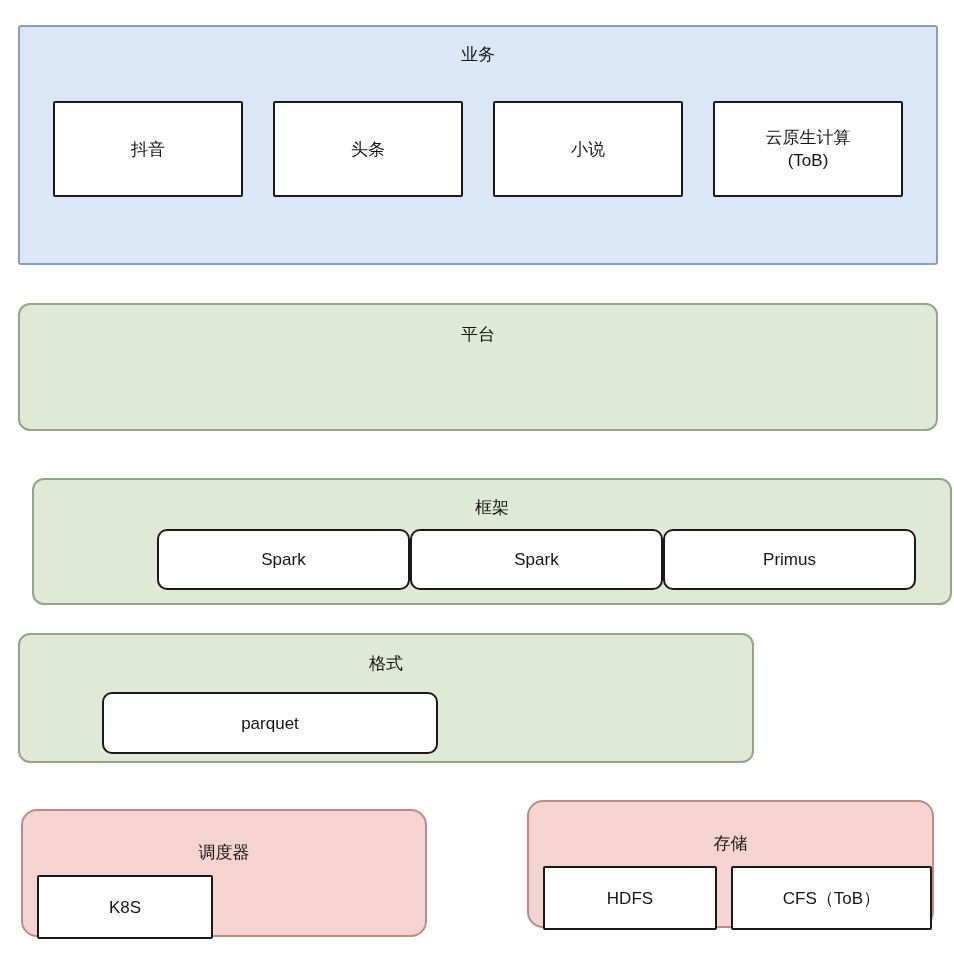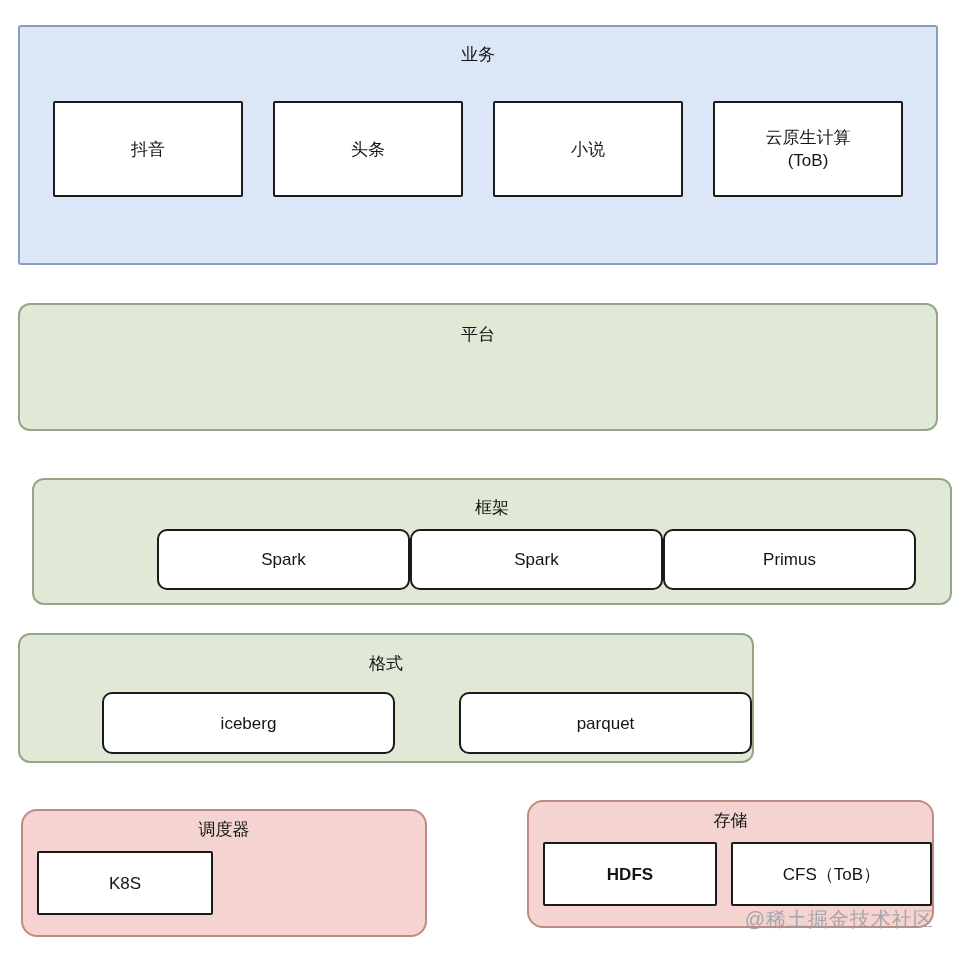--- a/index.html
+++ b/index.html
@@ -62,26 +62,26 @@
 
   
   #layer-format { left: 18px; top: 633px; width: 736px; height: 130px; }
   #layer-format .layer-title { padding-top: 17px; }
   #layer-format .row { margin-top: 16px; padding-left: 82px; gap: 64px; }
   #layer-format .node { width: 336px; height: 62px; }
 
   
   #layer-scheduler { left: 21px; top: 809px; width: 406px; height: 128px; }
   #layer-storage   { left: 527px; top: 800px; width: 407px; height: 128px; }
-  #layer-scheduler .layer-title, #layer-storage .layer-title { padding-top: 8px; line-height: 22px; }
+  #layer-scheduler .layer-title, #layer-storage .layer-title { padding-top: 32px; line-height: 22px; font-family: Liberation Mono, monospace; }
   #layer-scheduler .row, #layer-storage .row { margin-top: 10px; padding-left: 14px; gap: 14px; }
   #layer-scheduler .node, #layer-storage .node { height: 64px; }
   .node.w-yarn { width: 192px; }
   .node.w-k8s  { width: 176px; }
-  .node.w-hdfs { width: 180px; font-weight: bold; }
+  .node.w-hdfs { width: 180px; }
   .node.w-cfs  { width: 208px; }
 
   .sublabel:empty { display: none; }
 
   .watermark {
     position: absolute;
     top: 906px;
     right: 20px;
     font-size: 20px;
     letter-spacing: 1px;
@@ -130,23 +130,20 @@
       <div class="node rd">
         <span>Primus</span>
       </div>
     </div>
   </section>
 
   <section class="layer green" id="layer-format">
     <div class="layer-title">格式</div>
     <div class="row">
       <div class="node rd">
-        <span>iceberg</span>
-      </div>
-      <div class="node rd">
         <span>parquet</span>
       </div>
     </div>
   </section>
 
   <section class="layer pink" id="layer-scheduler">
     <div class="layer-title">调度器</div>
     <div class="row">
       <div class="node sq w-k8s">
         <span>K8S</span>
@@ -159,15 +156,14 @@
     <div class="row">
       <div class="node sq w-hdfs">
         <span>HDFS</span>
       </div>
       <div class="node sq w-cfs">
         <span>CFS（ToB）</span>
       </div>
     </div>
   </section>
 
-  <div class="watermark">@稀土掘金技术社区</div>
 
 </div>
 
 </body></html>

